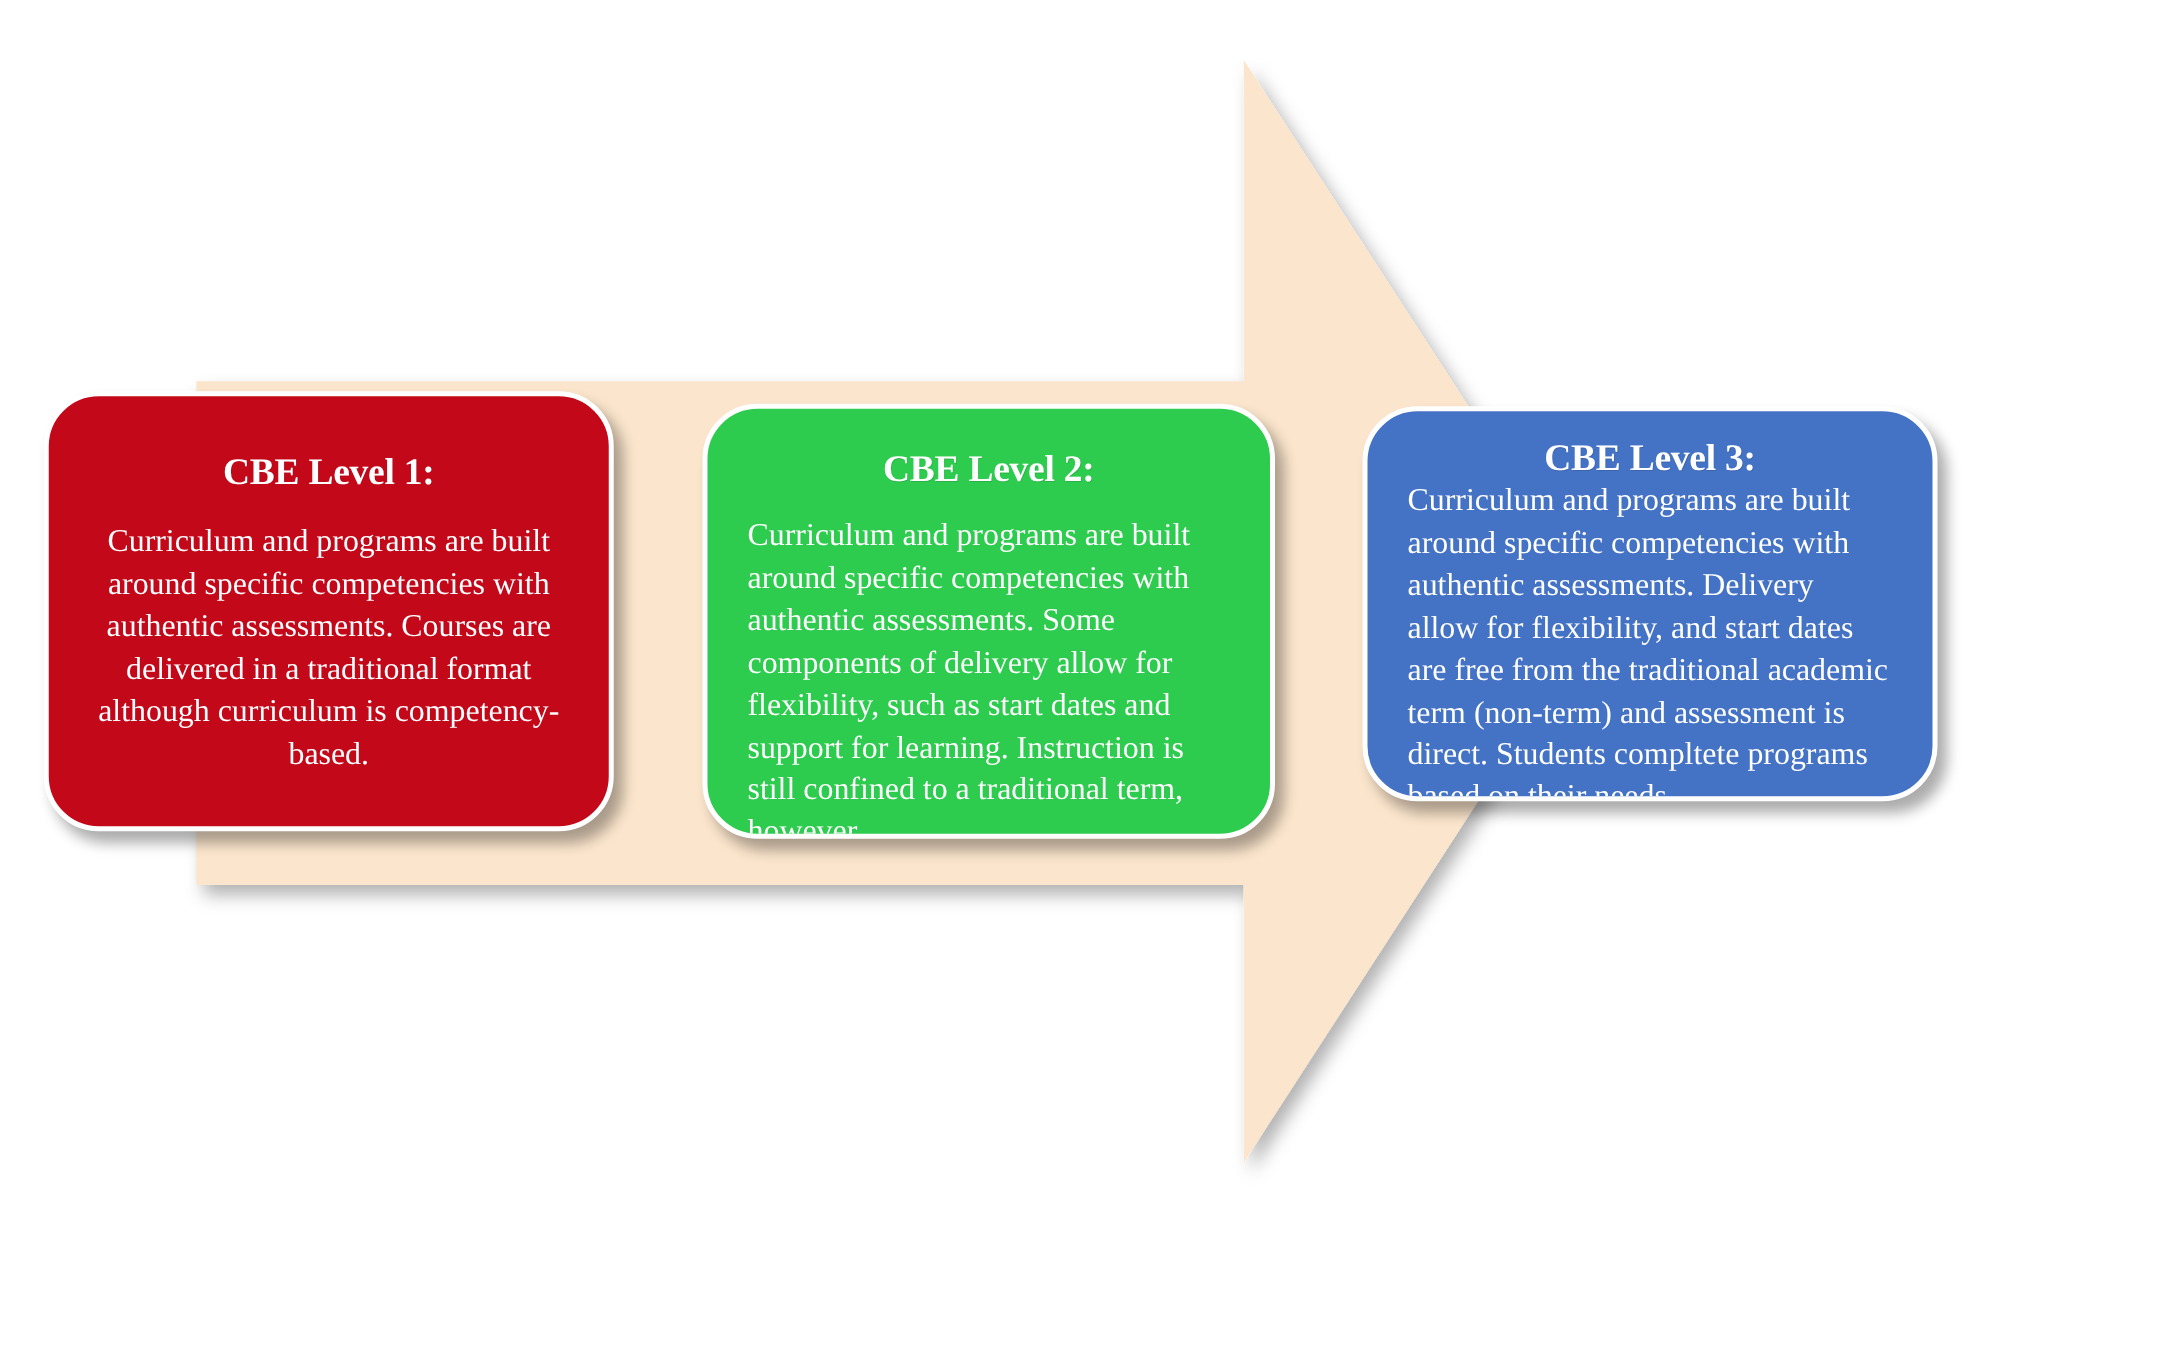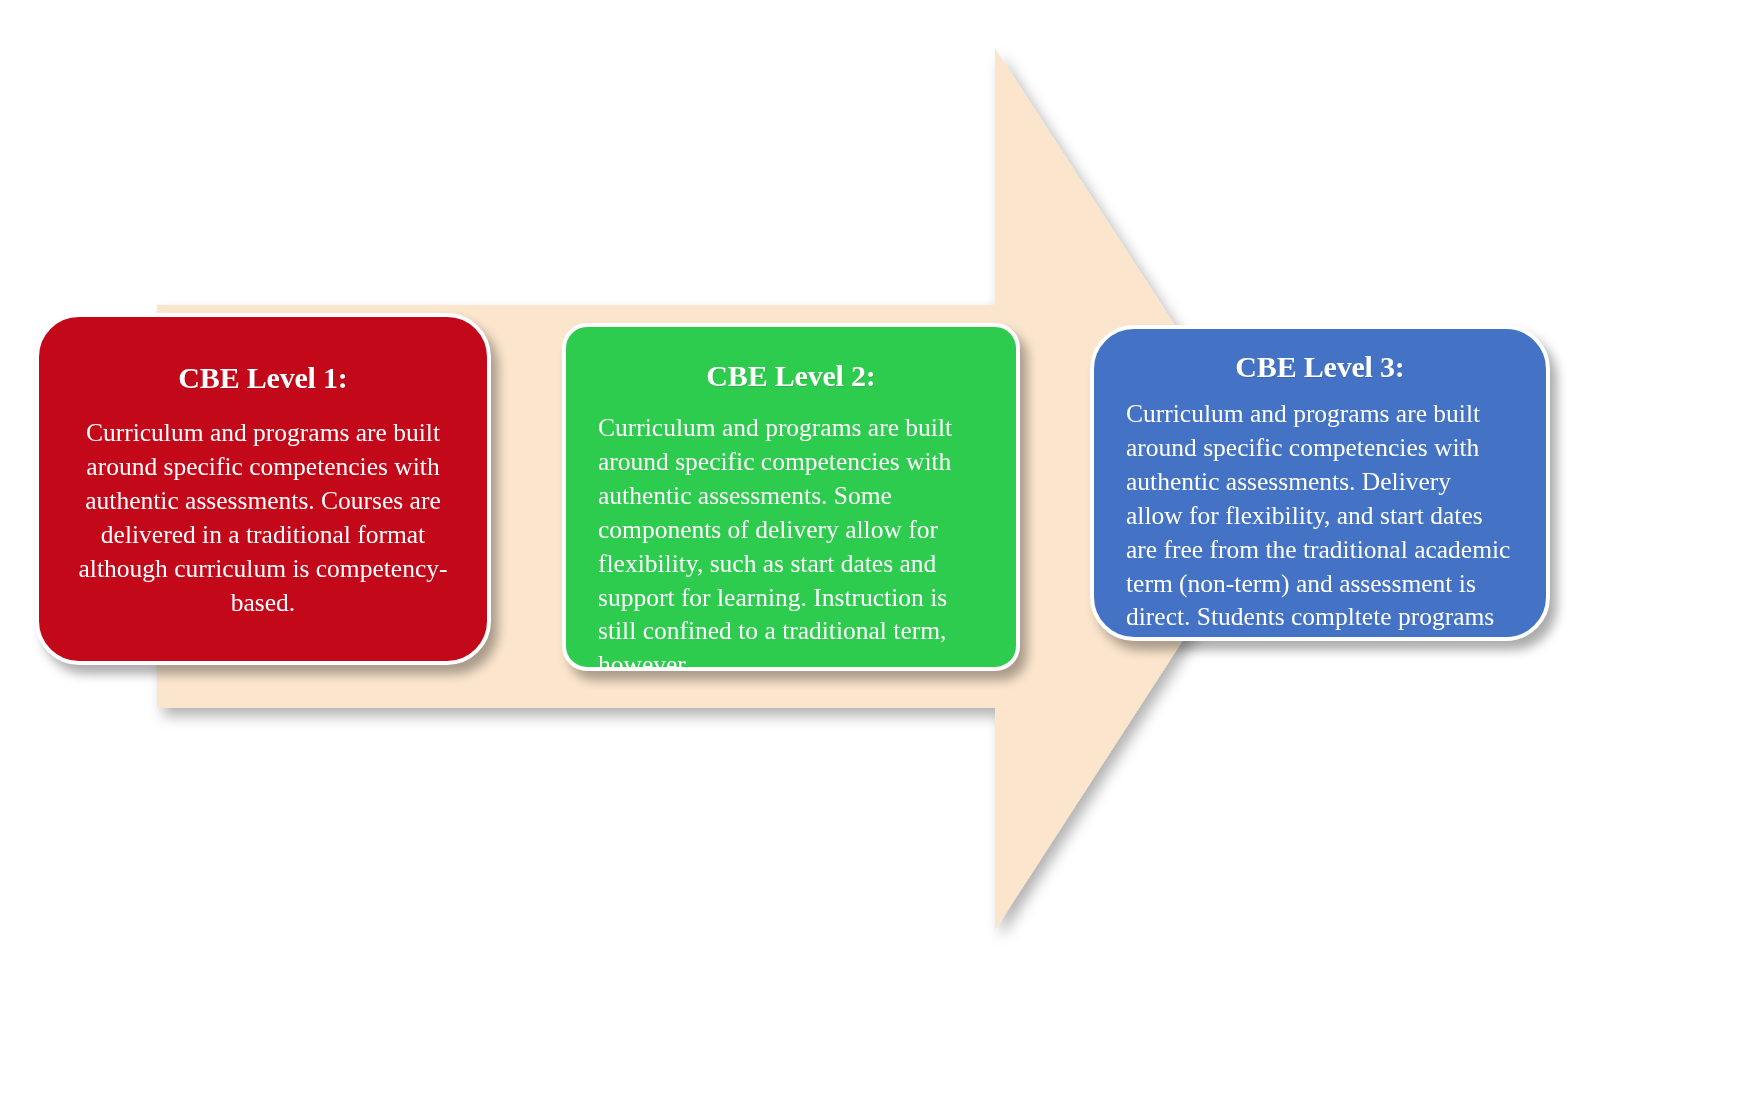--- a/index.html
+++ b/index.html
@@ -67,35 +67,34 @@
   #card-level-1 .card-body { padding: 0 12px; }
 
   
   #card-level-2 {
     left: 562px;
     top: 323px;
     width: 458px;
     height: 348px;
     background: #2ECC4E;
     padding: 32px 20px 0 20px;
-    border-radius: 25px;
   }
   #card-level-2 .card-title { margin-bottom: 19px; }
   #card-level-2 .card-body { text-align: left; padding: 0 12px; }
 
   
   #card-level-3 {
     left: 1090px;
     top: 325px;
     width: 460px;
     height: 316px;
     background: #4472C4;
     padding: 21px 20px 0 20px;
   }
-  #card-level-3 .card-title { margin-bottom: 14px; }
+  #card-level-3 .card-title { }
   #card-level-3 .card-body { text-align: left; padding: 0 12px; }
 </style>
 </head>
 <body>
 
 <div id="canvas">
 
   <svg id="arrow-layer" viewBox="0 0 1744 1096" width="1744" height="1096" aria-hidden="true">
     <defs>
       <filter id="arrow-shadow" x="-20%" y="-20%" width="150%" height="150%">

